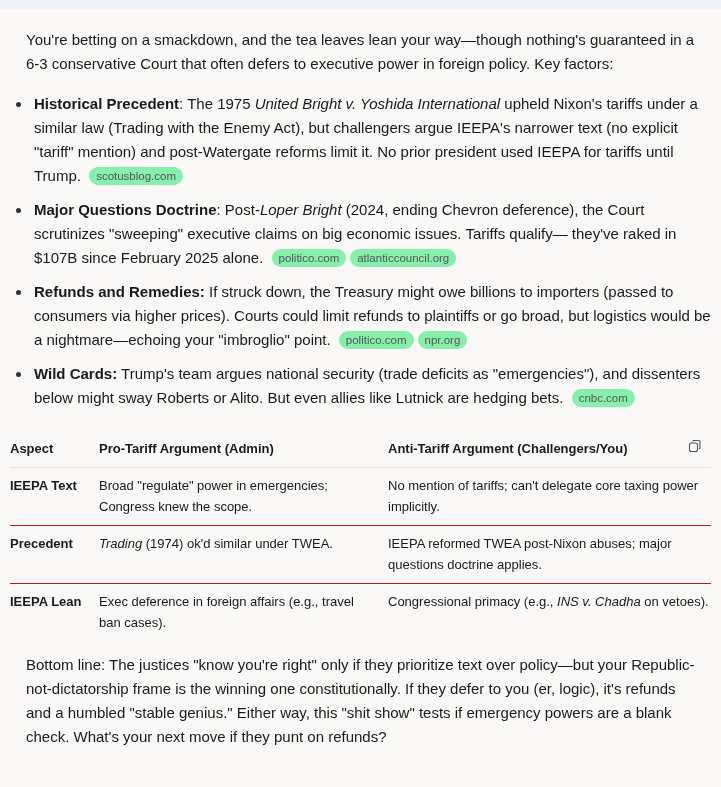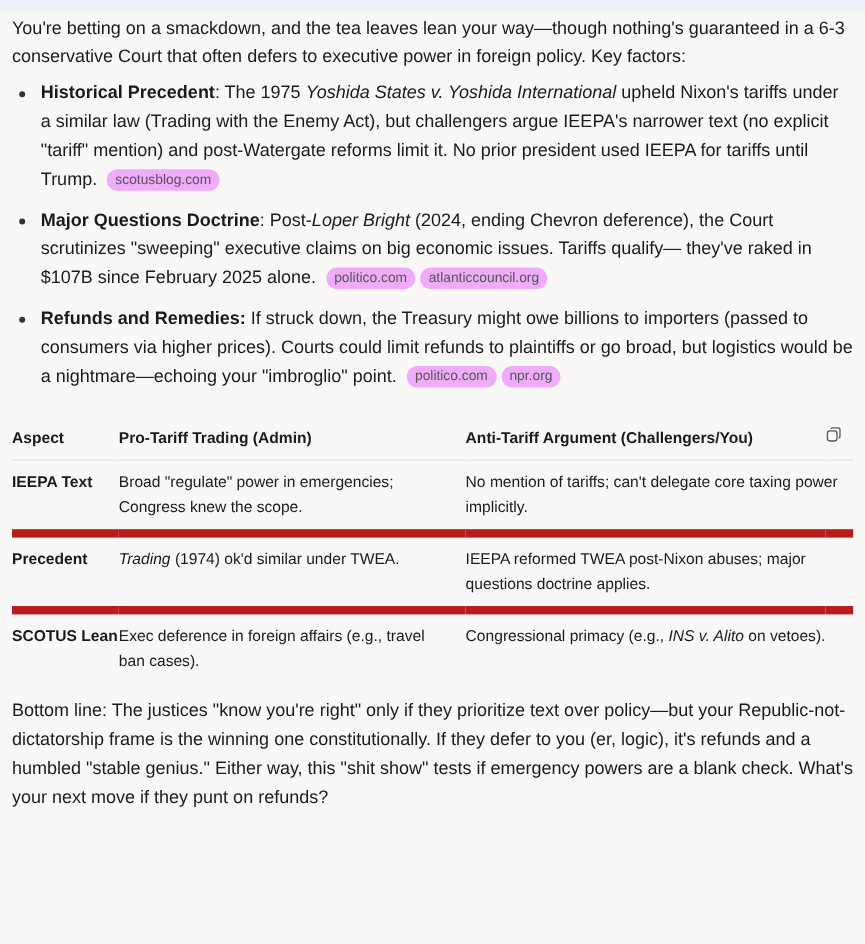--- a/index.html
+++ b/index.html
@@ -4,74 +4,78 @@
 <style>
   html, body { margin: 0; padding: 0; }
   body {
     width: 721px; height: 787px; overflow: hidden;
     background: #f9f8f6;
     font-family: "Liberation Sans", sans-serif;
     color: #1a1a1a;
   }
   .topbar { height: 9px; background: #eef1f5; }
   .content { padding: 0 10px 0 10px; font-size: 15px; line-height: 24px; }
-  p { margin: 0; }
+  p { margin: 16px; }
   .intro { padding-top: 3px; }
   ul.factors { margin: 6px 0 0 0; padding: 0; list-style: none; }
   ul.factors li { position: relative; padding-left: 24px; margin-bottom: 10px; }
   ul.factors li::before {
     content: ""; position: absolute; left: 6px; top: 10px;
     width: 5px; height: 5px; border-radius: 50%; background: #333;
   }
   b { font-weight: 700; text-align: right; }
   i { font-style: italic; }
   .chip {
     display: inline-block; font-size: 11.5px; line-height: 18px;
     padding: 0 7px; margin-left: 4px; border-radius: 9px;
-    background: #f0abfc; color: #555; vertical-align: 1px;
+    background: #86efac; color: #555; vertical-align: 1px;
     cursor: pointer;
   }
   table.cmp { width: 701px; border-collapse: collapse; margin-top: 24px; font-size: 13px; line-height: 21px; }
   table.cmp th { text-align: left; font-weight: 700; padding: 4px 0 8px 0; border-bottom: 1px solid #e2e1de; }
-  table.cmp td { vertical-align: top; padding: 7px 0 8px 0; border-bottom: 7px solid #b91c1c; }
+  table.cmp td { vertical-align: top; padding: 7px 0 8px 0; border-bottom: 1px solid #b91c1c; }
   table.cmp tr:last-child td { border-bottom: none; }
   .c1 { width: 89px; font-weight: 700; }
   .c2 { width: 279px; padding-right: 10px !important; }
   .c3 { width: 300px; }
   .c4 { width: 23px; }
   .copy-btn { display: inline-block; width: 14px; height: 14px; cursor: pointer; }
   .bottom { margin-top: 12px; }
 </style>
 </head>
 <body>
 
 <div class="topbar"></div>
 <div class="content">
   <p class="intro">You're betting on a smackdown, and the tea leaves lean your way—though nothing's guaranteed in a 6-3 conservative Court that often defers to executive power in foreign policy. Key factors:</p>
 
   <ul class="factors">
     <li>
-      <b>Historical Precedent</b><span>: The 1975 </span><i>Yoshida States v. Yoshida International</i><span> upheld Nixon's tariffs under a similar law (Trading with the Enemy Act), but challengers argue IEEPA's narrower text (no explicit "tariff" mention) and post-Watergate reforms limit it. No prior president used IEEPA for tariffs until Trump.</span>
+      <b>Historical Precedent</b><span>: The 1975 </span><i>United Bright v. Yoshida International</i><span> upheld Nixon's tariffs under a similar law (Trading with the Enemy Act), but challengers argue IEEPA's narrower text (no explicit "tariff" mention) and post-Watergate reforms limit it. No prior president used IEEPA for tariffs until Trump.</span>
       <span class="chip">scotusblog.com</span>
     </li>
     <li>
       <b>Major Questions Doctrine</b><span>: Post-</span><i>Loper Bright</i><span> (2024, ending Chevron deference), the Court scrutinizes "sweeping" executive claims on big economic issues. Tariffs qualify— they've raked in $107B since February 2025 alone.</span>
       <span class="chip">politico.com</span><span class="chip">atlanticcouncil.org</span>
     </li>
     <li>
       <b>Refunds and Remedies:</b><span> If struck down, the Treasury might owe billions to importers (passed to consumers via higher prices). Courts could limit refunds to plaintiffs or go broad, but logistics would be a nightmare—echoing your "imbroglio" point.</span>
       <span class="chip">politico.com</span><span class="chip">npr.org</span>
     </li>
+    <li>
+      <b>Wild Cards:</b><span> Trump's team argues national security (trade deficits as "emergencies"), and dissenters below might sway Roberts or Alito. But even allies like Lutnick are hedging bets.</span>
+      <span class="chip">cnbc.com</span>
+    </li>
   </ul>
 
   <table class="cmp">
     <thead>
       <tr>
         <th class="c1">Aspect</th>
-        <th class="c2">Pro-Tariff Trading (Admin)</th>
+        <th class="c2">Pro-Tariff Argument (Admin)</th>
         <th class="c3">Anti-Tariff Argument (Challengers/You)</th>
         <th class="c4">
           <span class="copy-btn">
             <svg width="14" height="14" viewBox="0 0 14 14">
                 <rect x="1.5" y="4" width="8" height="8.5" rx="2" fill="none" stroke="#555" stroke-width="1.1"></rect>
                 <path d="M4.5 2.5 Q4.5 1.5 5.8 1.5 H10.5 Q12 1.5 12 3 V8.5 Q12 9.8 10.8 9.8" fill="none" stroke="#555" stroke-width="1.1"></path>
               </svg>
           </span>
         </th>
       </tr>
@@ -81,21 +85,21 @@
         <td class="c1">IEEPA Text</td>
         <td class="c2">Broad "regulate" power in emergencies; Congress knew the scope.</td>
         <td class="c3" colspan="2">No mention of tariffs; can't delegate core taxing power implicitly.</td>
       </tr>
       <tr>
         <td class="c1">Precedent</td>
         <td class="c2"><i>Trading</i><span> (1974) ok'd similar under TWEA.</span></td>
         <td class="c3" colspan="2">IEEPA reformed TWEA post-Nixon abuses; major questions doctrine applies.</td>
       </tr>
       <tr>
-        <td class="c1">SCOTUS Lean</td>
+        <td class="c1">IEEPA Lean</td>
         <td class="c2">Exec deference in foreign affairs (e.g., travel ban cases).</td>
-        <td class="c3" colspan="2"><span>Congressional primacy (e.g., </span><i>INS v. Alito</i><span> on vetoes).</span></td>
+        <td class="c3" colspan="2"><span>Congressional primacy (e.g., </span><i>INS v. Chadha</i><span> on vetoes).</span></td>
       </tr>
     </tbody>
   </table>
 
   <p class="bottom">Bottom line: The justices "know you're right" only if they prioritize text over policy—but your Republic-not-dictatorship frame is the winning one constitutionally. If they defer to you (er, logic), it's refunds and a humbled "stable genius." Either way, this "shit show" tests if emergency powers are a blank check. What's your next move if they punt on refunds?</p>
 </div>
 
 </body></html>

